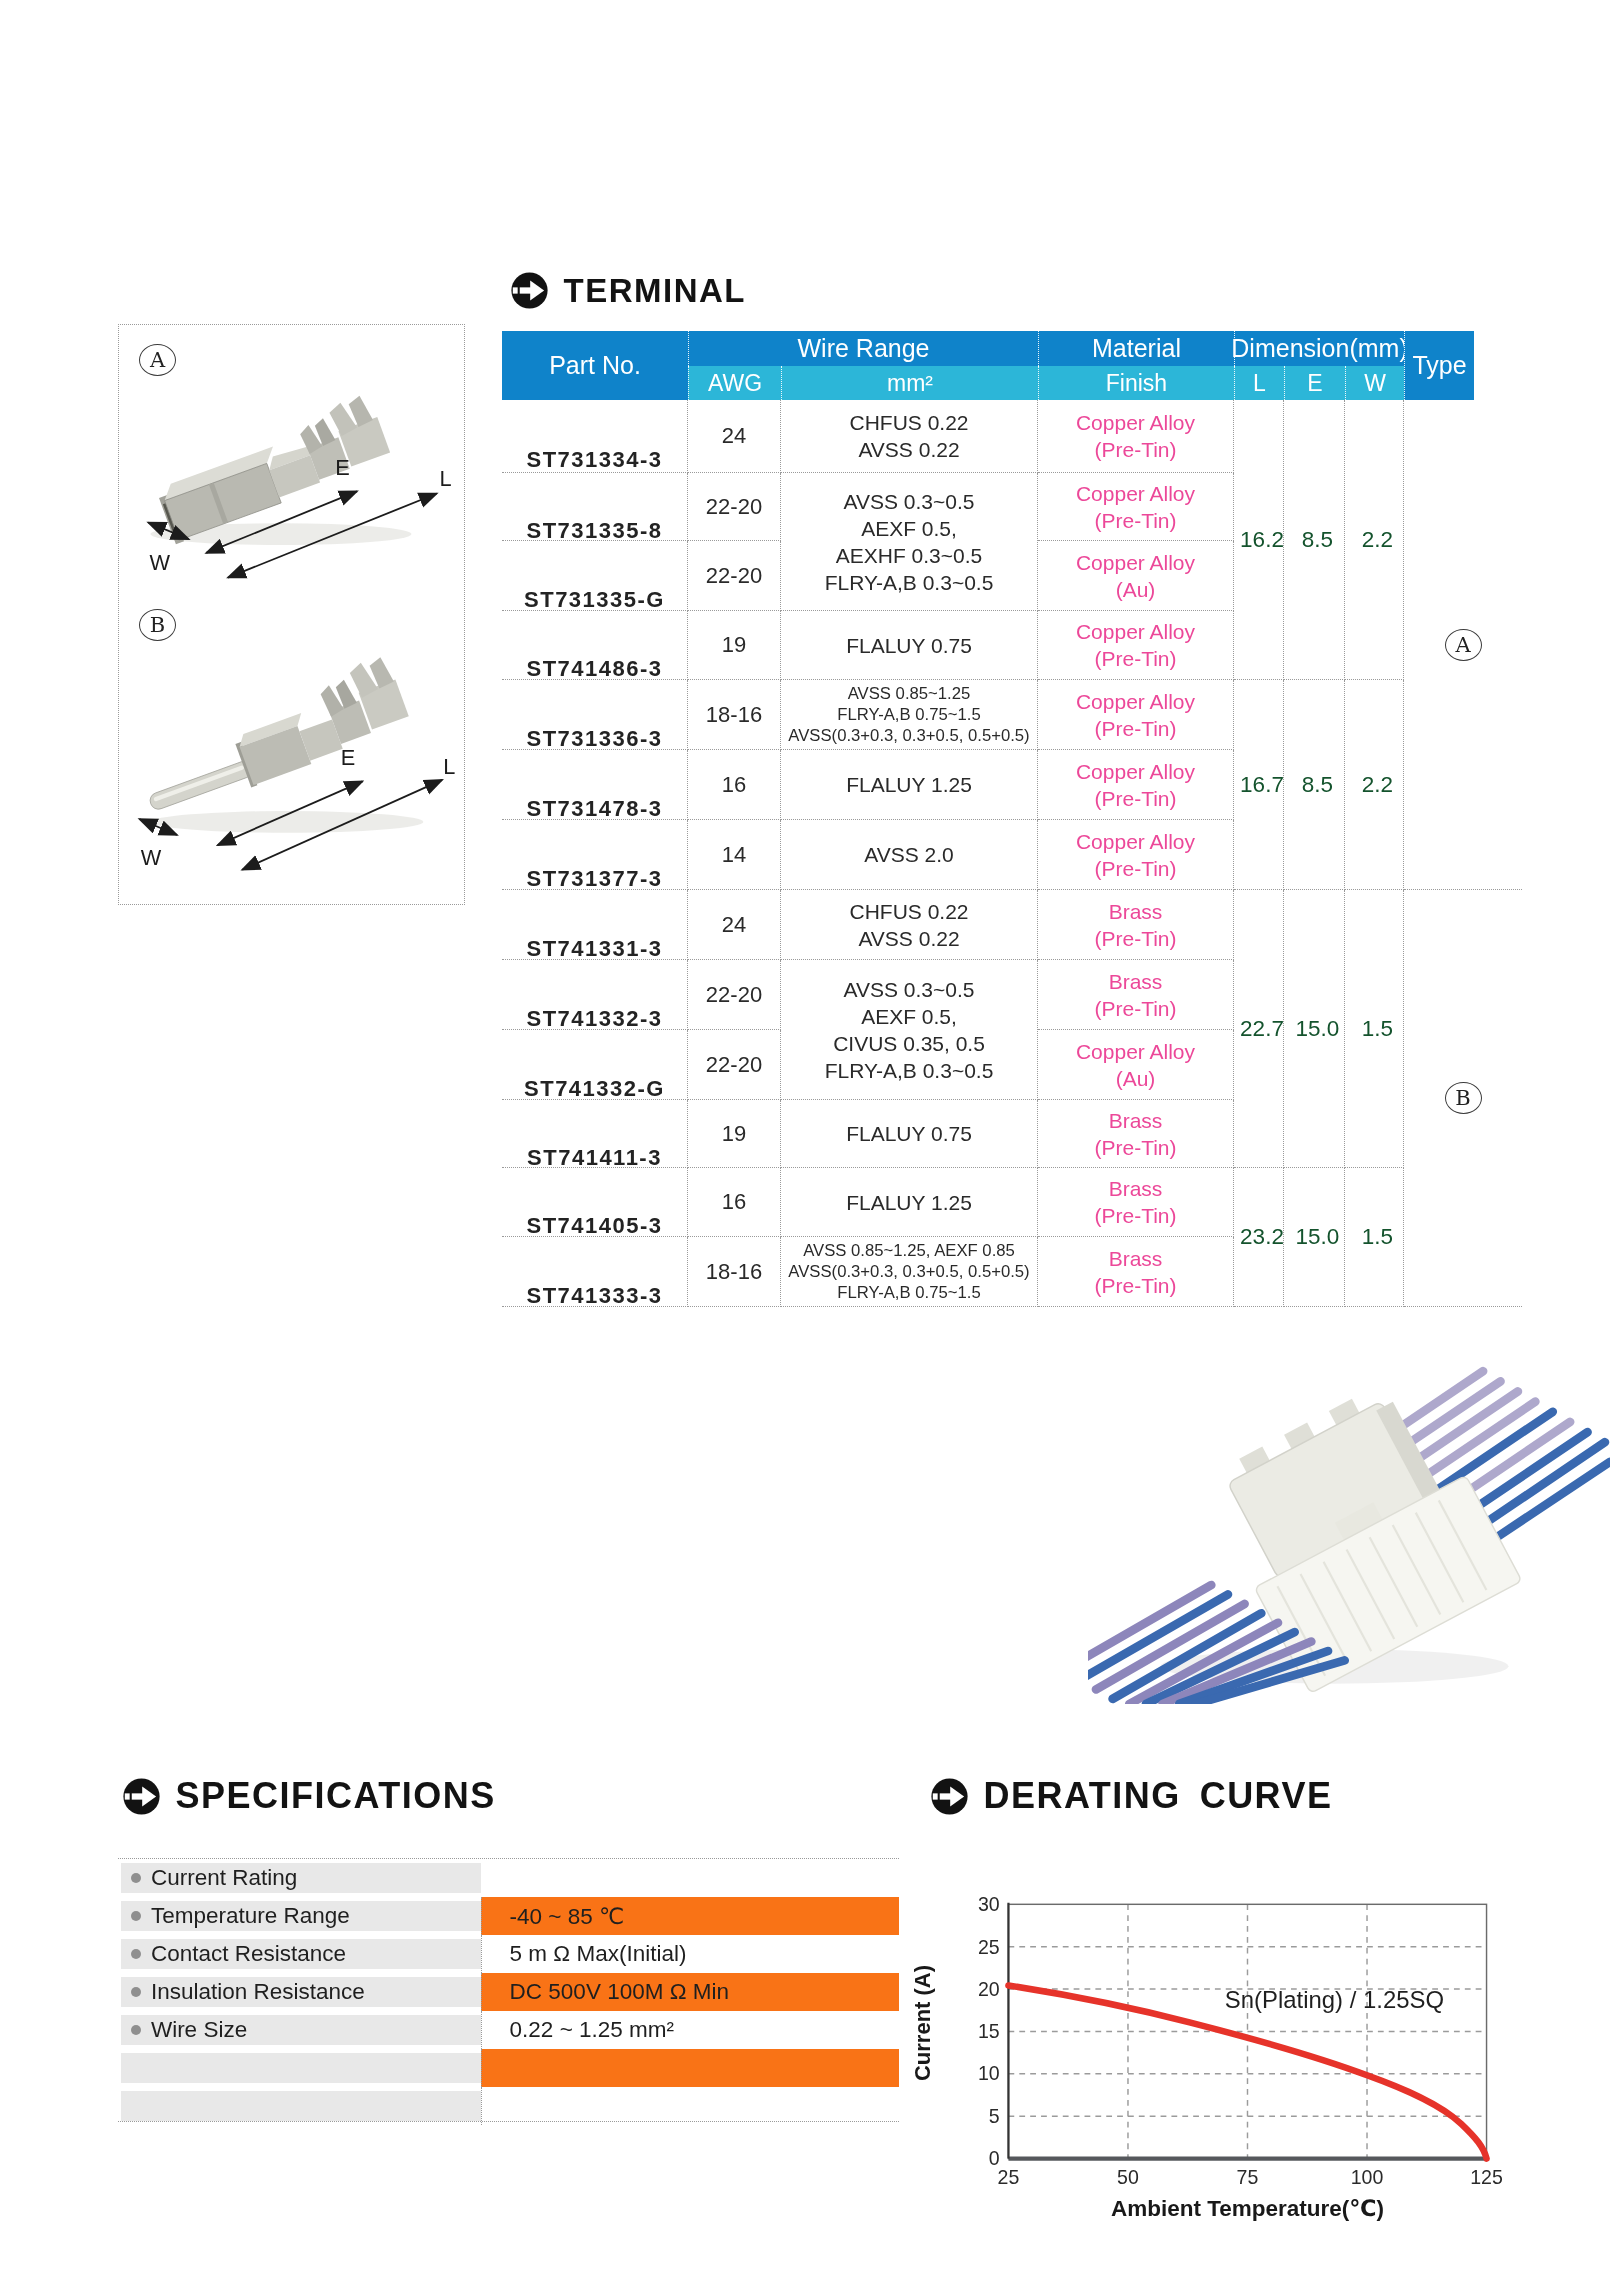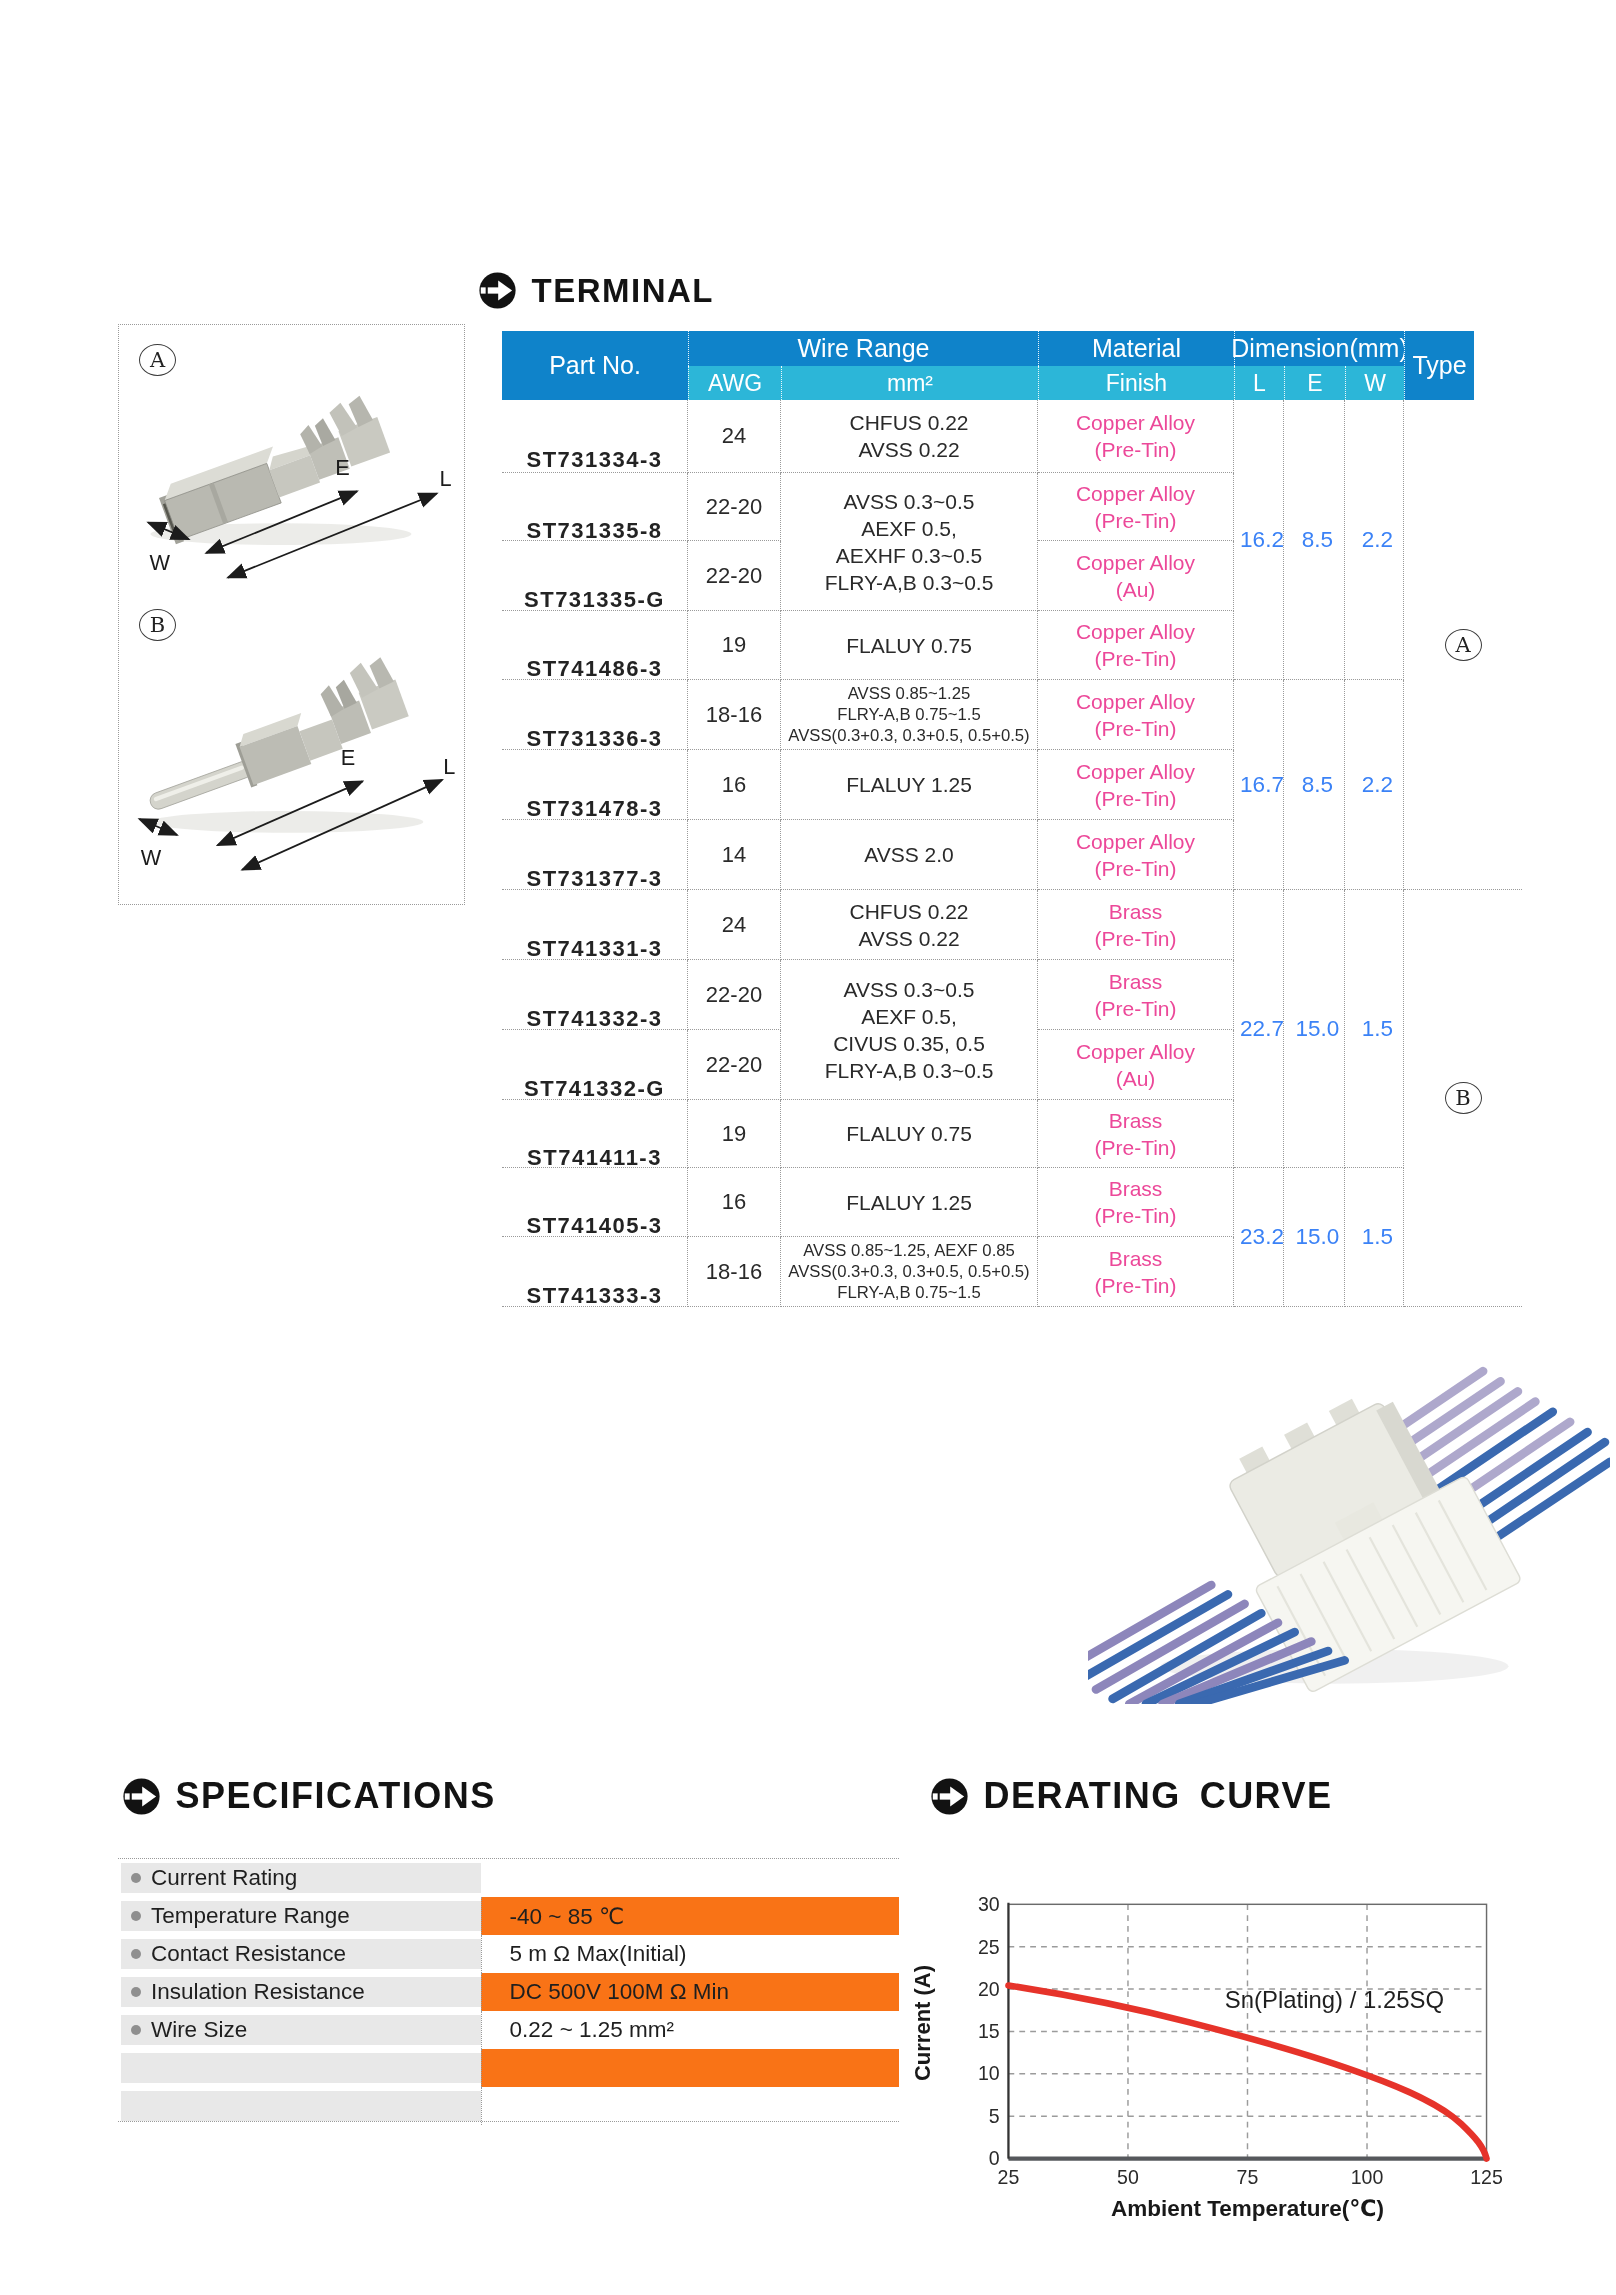--- a/index.html
+++ b/index.html
@@ -36,21 +36,21 @@
     grid-template-columns:186px 93px 257px 196px 50px 61px 59px 118px;
     grid-template-rows:73px 68px 70px 69px 70px 70px 70px 70px 70px 70px 68px 69px 70px;}
   .c{display:flex;flex-direction:column;align-items:center;justify-content:center;box-sizing:border-box;
      border-right:1.5px dotted #9a9a9a;border-bottom:1.5px dotted #9a9a9a;text-align:center;}
   .c.lastcol{border-right:none;}
   .cell-part{font-weight:700;font-size:22px;letter-spacing:1.5px;color:#232323;margin-top:48px;}
   .cell-awg{font-size:22px;color:#2a2a2a;}
   .wl{font-size:21px;line-height:27px;color:#2a2a2a;}
   .wl-sm{font-size:16.7px;line-height:21px;color:#2a2a2a;}
   .fl{font-size:21px;line-height:27px;color:#ec4899;}
-  .cell-dim{font-size:22.5px;color:#3b82f6;margin-left:7px;}
+  .cell-dim{font-size:22.5px;color:#14532d;margin-left:7px;}
 
   
   .spec-box{position:absolute;left:118px;top:1858px;width:781px;height:264px;box-sizing:border-box;
     border-top:1.5px dotted #9a9a9a;border-bottom:1.5px dotted #9a9a9a;}
   .spec-row{position:relative;display:flex;width:100%;height:38px;}
   .spec-left{position:relative;width:363px;height:100%;}
   .spec-band{position:absolute;left:2.9px;right:0;top:3.6px;bottom:3.6px;background:#e8e8e8;display:flex;align-items:center;}
   .spec-dot{width:10px;height:10px;border-radius:50%;background:#8f8f8f;margin-left:10px;flex:0 0 auto;}
   .spec-label{font-size:22.5px;color:#1f1f1f;margin-left:10px;white-space:nowrap;}
   .spec-right{width:418px;height:100%;box-sizing:border-box;border-left:1.5px dotted #9a9a9a;display:flex;align-items:center;}
@@ -62,21 +62,21 @@
   .ylab span{position:absolute;left:50%;top:50%;transform:translate(-50%,-50%) rotate(-90deg);
     font-weight:700;font-size:22px;white-space:nowrap;color:#191919;}
   .xlab{position:absolute;left:1008px;top:2195px;width:479px;text-align:center;font-weight:700;font-size:22.5px;color:#191919;}
 </style>
 </head>
 <body>
 
 <div id="page">
 
 
-  <div class="sec-head" style="left:478px;top:271px;">
+  <div class="sec-head" style="left:510px;top:271px;">
     <svg width="39" height="39" viewBox="0 0 56 56">
       <circle cx="28" cy="28" r="26" fill="#121212"></circle>
       <rect x="4" y="23.5" width="7" height="9" fill="#fff"></rect>
       <rect x="14" y="23.5" width="17" height="9" fill="#fff"></rect>
       <polygon points="29,13.5 29,42.5 49,28" fill="#fff"></polygon>
     </svg>
     <span class="txt" style="font-size:33px;">TERMINAL</span>
   </div>
 
   <div class="term-panel">

